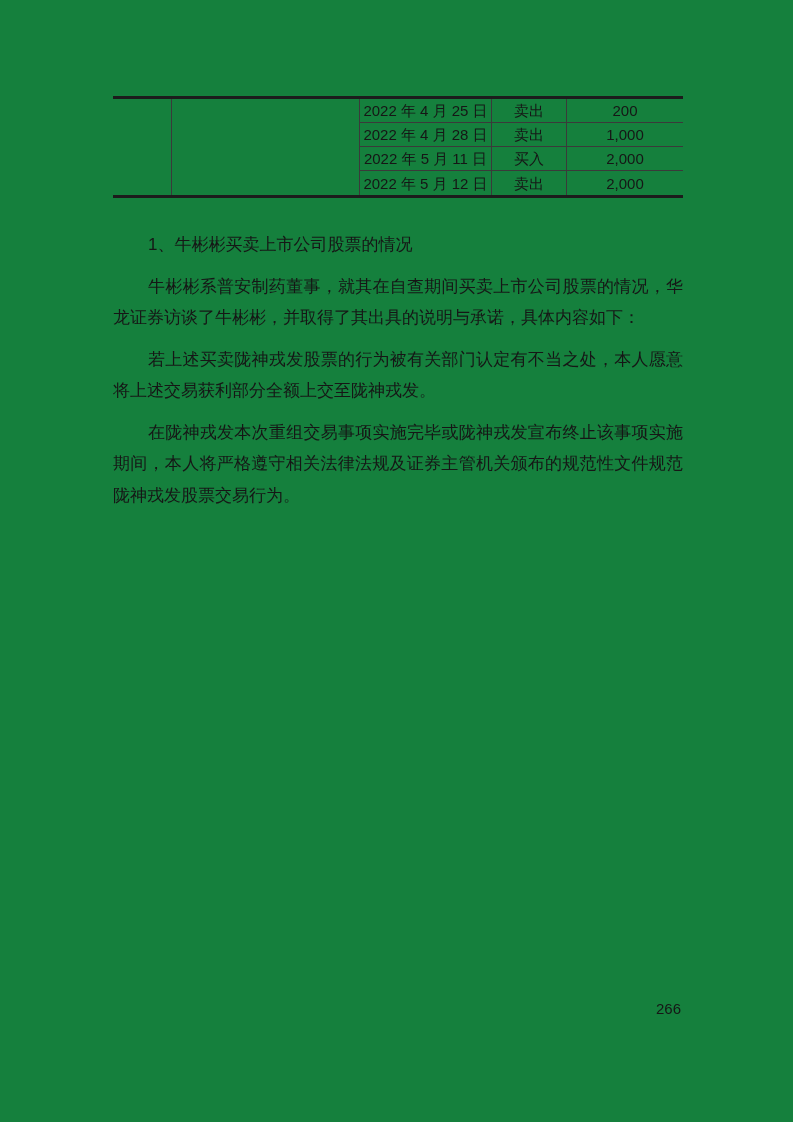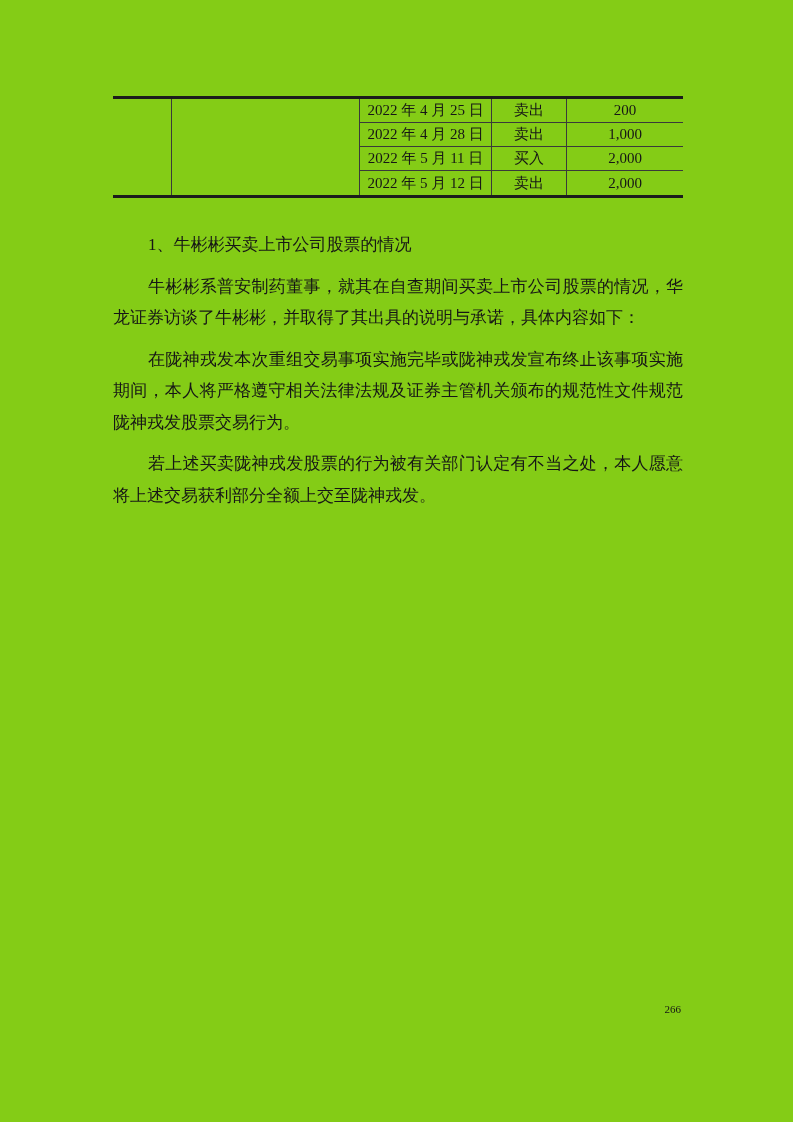--- a/index.html
+++ b/index.html
@@ -4,22 +4,22 @@
 <style>
   html, body {
     margin: 0;
     padding: 0;
     background: #ffffff;
   }
   .page {
     position: relative;
     width: 793px;
     height: 1122px;
-    background: #84cc16;
-    font-family: Liberation Serif, serif;
+    background: #15803d;
+    font-family: Liberation Sans, sans-serif;
     color: #161616;
     overflow: hidden;
   }
 
   
   .doc-table {
     position: absolute;
     left: 113px;
     top: 96px;
     width: 570px;
@@ -62,21 +62,21 @@
     padding: 0;
     font-size: 17px;
     font-weight: normal;
     text-indent: 35px;
   }
 
   .page-number {
     position: absolute;
     top: 999px;
     right: 112px;
-    font-size: 11px;
+    font-size: 15px;
     line-height: 20px;
   }
 </style>
 </head>
 <body>
 
 <div class="page">
 
   <div class="doc-table">
     <div class="cell c1"></div>
@@ -95,19 +95,19 @@
     <div class="cell cq rb">2,000</div>
 
     <div class="cell cd">2022 年 5 月 12 日</div>
     <div class="cell ca">卖出</div>
     <div class="cell cq">2,000</div>
   </div>
 
   <div class="content">
     <h3>1、牛彬彬买卖上市公司股票的情况</h3>
     <p>牛彬彬系普安制药董事，就其在自查期间买卖上市公司股票的情况，华龙证券访谈了牛彬彬，并取得了其出具的说明与承诺，具体内容如下：</p>
+    <p>若上述买卖陇神戎发股票的行为被有关部门认定有不当之处，本人愿意将上述交易获利部分全额上交至陇神戎发。</p>
     <p>在陇神戎发本次重组交易事项实施完毕或陇神戎发宣布终止该事项实施期间，本人将严格遵守相关法律法规及证券主管机关颁布的规范性文件规范陇神戎发股票交易行为。</p>
-    <p>若上述买卖陇神戎发股票的行为被有关部门认定有不当之处，本人愿意将上述交易获利部分全额上交至陇神戎发。</p>
   </div>
 
   <div class="page-number">266</div>
 
 </div>
 
 </body></html>

